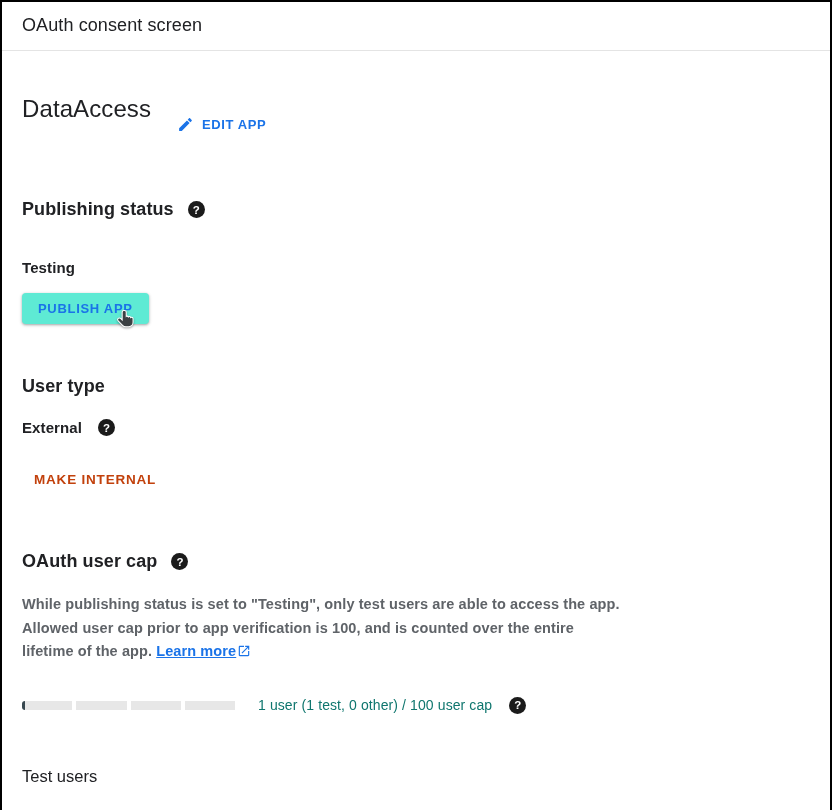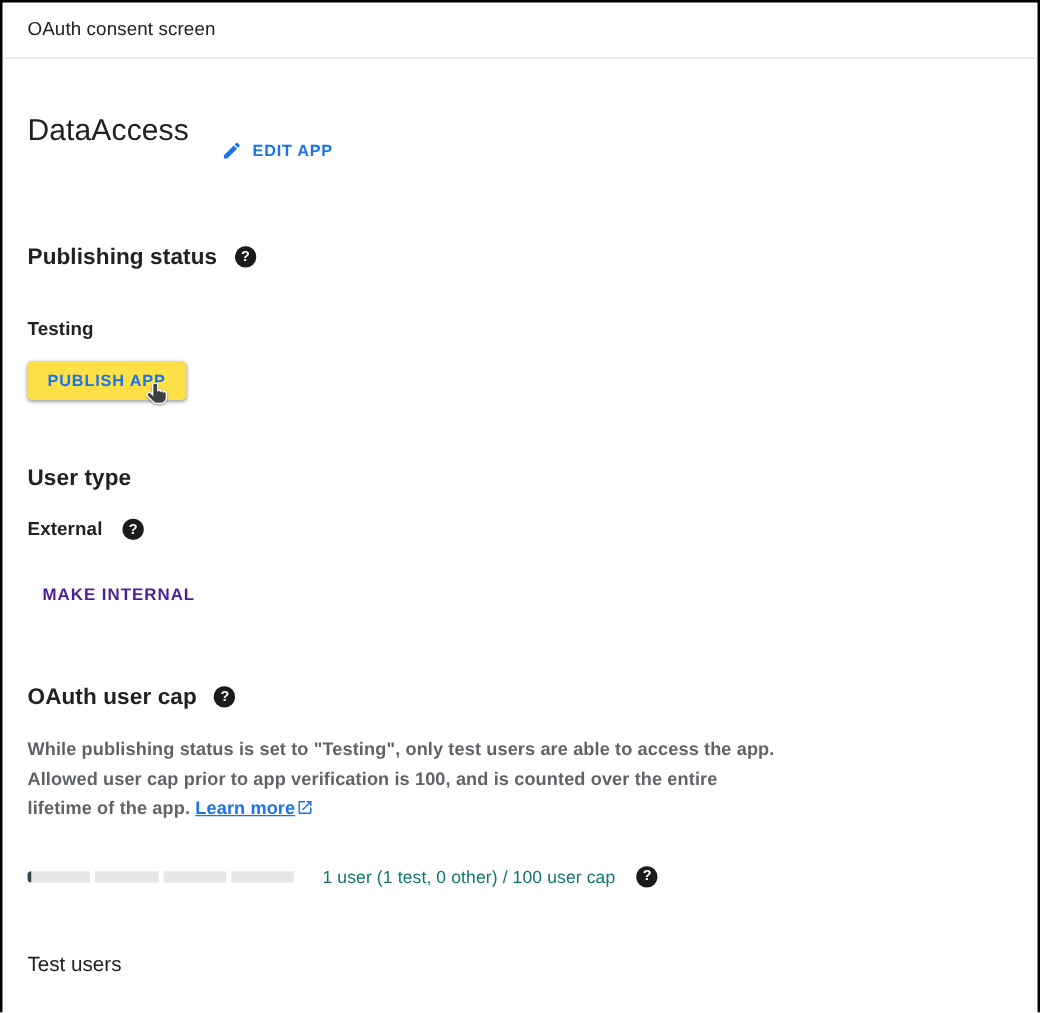--- a/index.html
+++ b/index.html
@@ -18,21 +18,21 @@
     border-right: 2px solid #000;
     overflow: hidden;
     position: relative;
   }
   
   .page-header {
     padding: 13px 22px 14px 20px;
     border-bottom: 1px solid #e4e4e4;
   }
   .page-header h1 {
-    font-size: 15px;
+    font-size: 18px;
     font-weight: 400;
     color: #202124;
     letter-spacing: 0.1px;
   }
   
   .content { padding: 0 22px 0 20px; }
 
   .app-row {
     margin-top: 33px;
     display: flex;
@@ -98,21 +98,21 @@
   .publishing-section .sub-label { margin-top: 39px; }
   .publish-wrap {
     position: relative;
     margin-top: 17px;
     width: 150px;
     height: 32px;
   }
   .publish-btn {
     appearance: none;
     border: none;
-    background: #fde047;
+    background: #5eead4;
     color: #1a73e8;
     font-family: inherit;
     font-size: 13px;
     font-weight: 700;
     letter-spacing: 0.7px;
     padding: 0 16px;
     height: 31px;
     border-radius: 4px;
     box-shadow: 0 1px 2px rgba(60,64,67,0.30), 0 1px 3px 1px rgba(60,64,67,0.15);
     cursor: pointer;
@@ -131,21 +131,21 @@
   .user-type-row {
     display: flex;
     align-items: flex-end;
     gap: 16px;
     margin-top: 22px;
   }
   .make-internal-btn {
     appearance: none;
     border: none;
     background: transparent;
-    color: #4c1d95;
+    color: #c2410c;
     font-family: inherit;
     font-size: 13.5px;
     font-weight: 700;
     letter-spacing: 0.8px;
     margin-top: 30px;
     padding: 6px 12px;
     cursor: pointer;
   }
 
   

